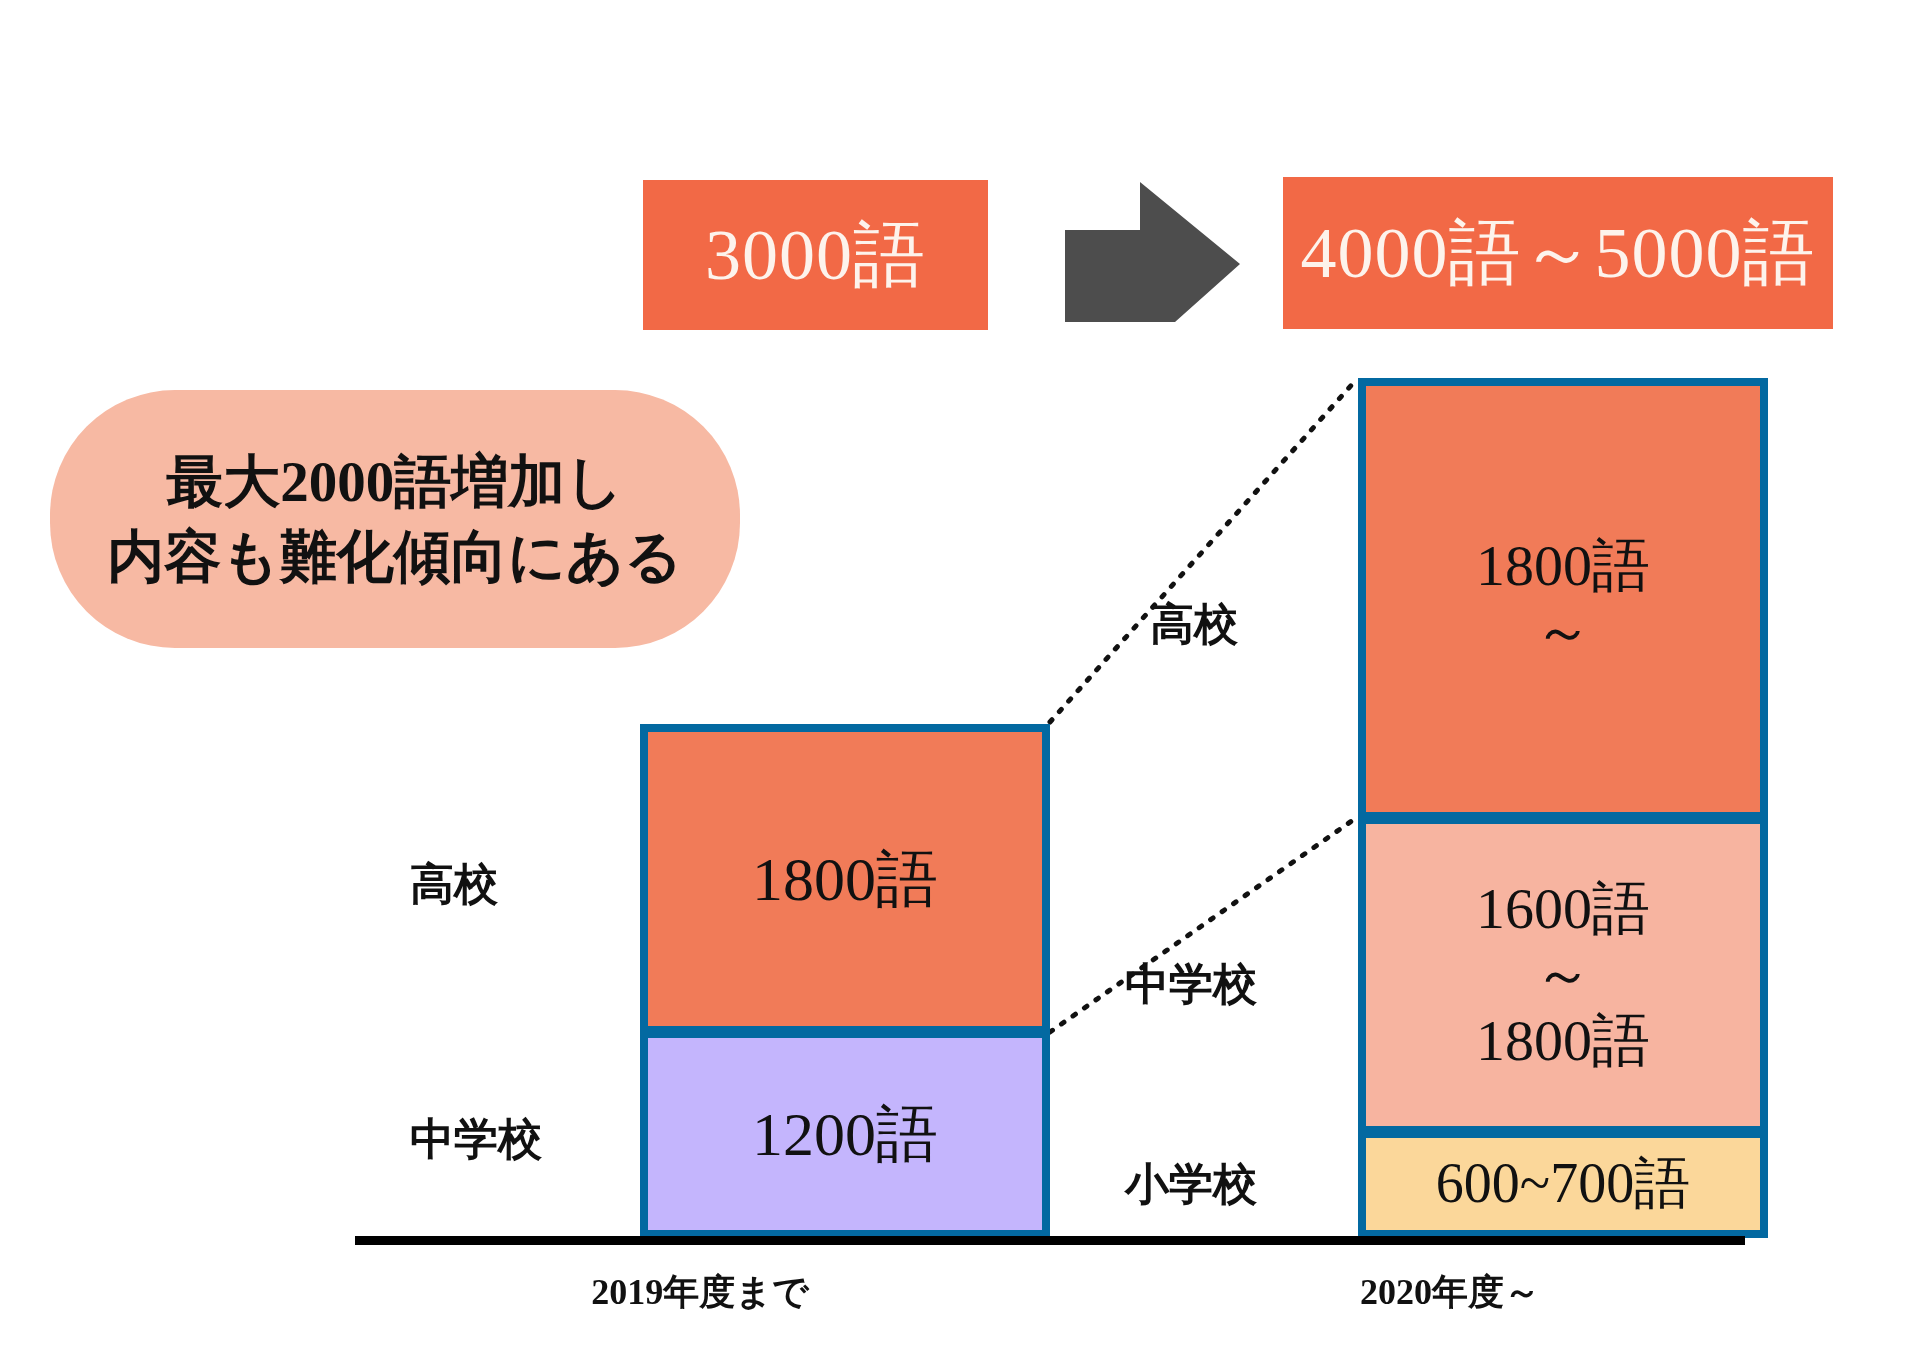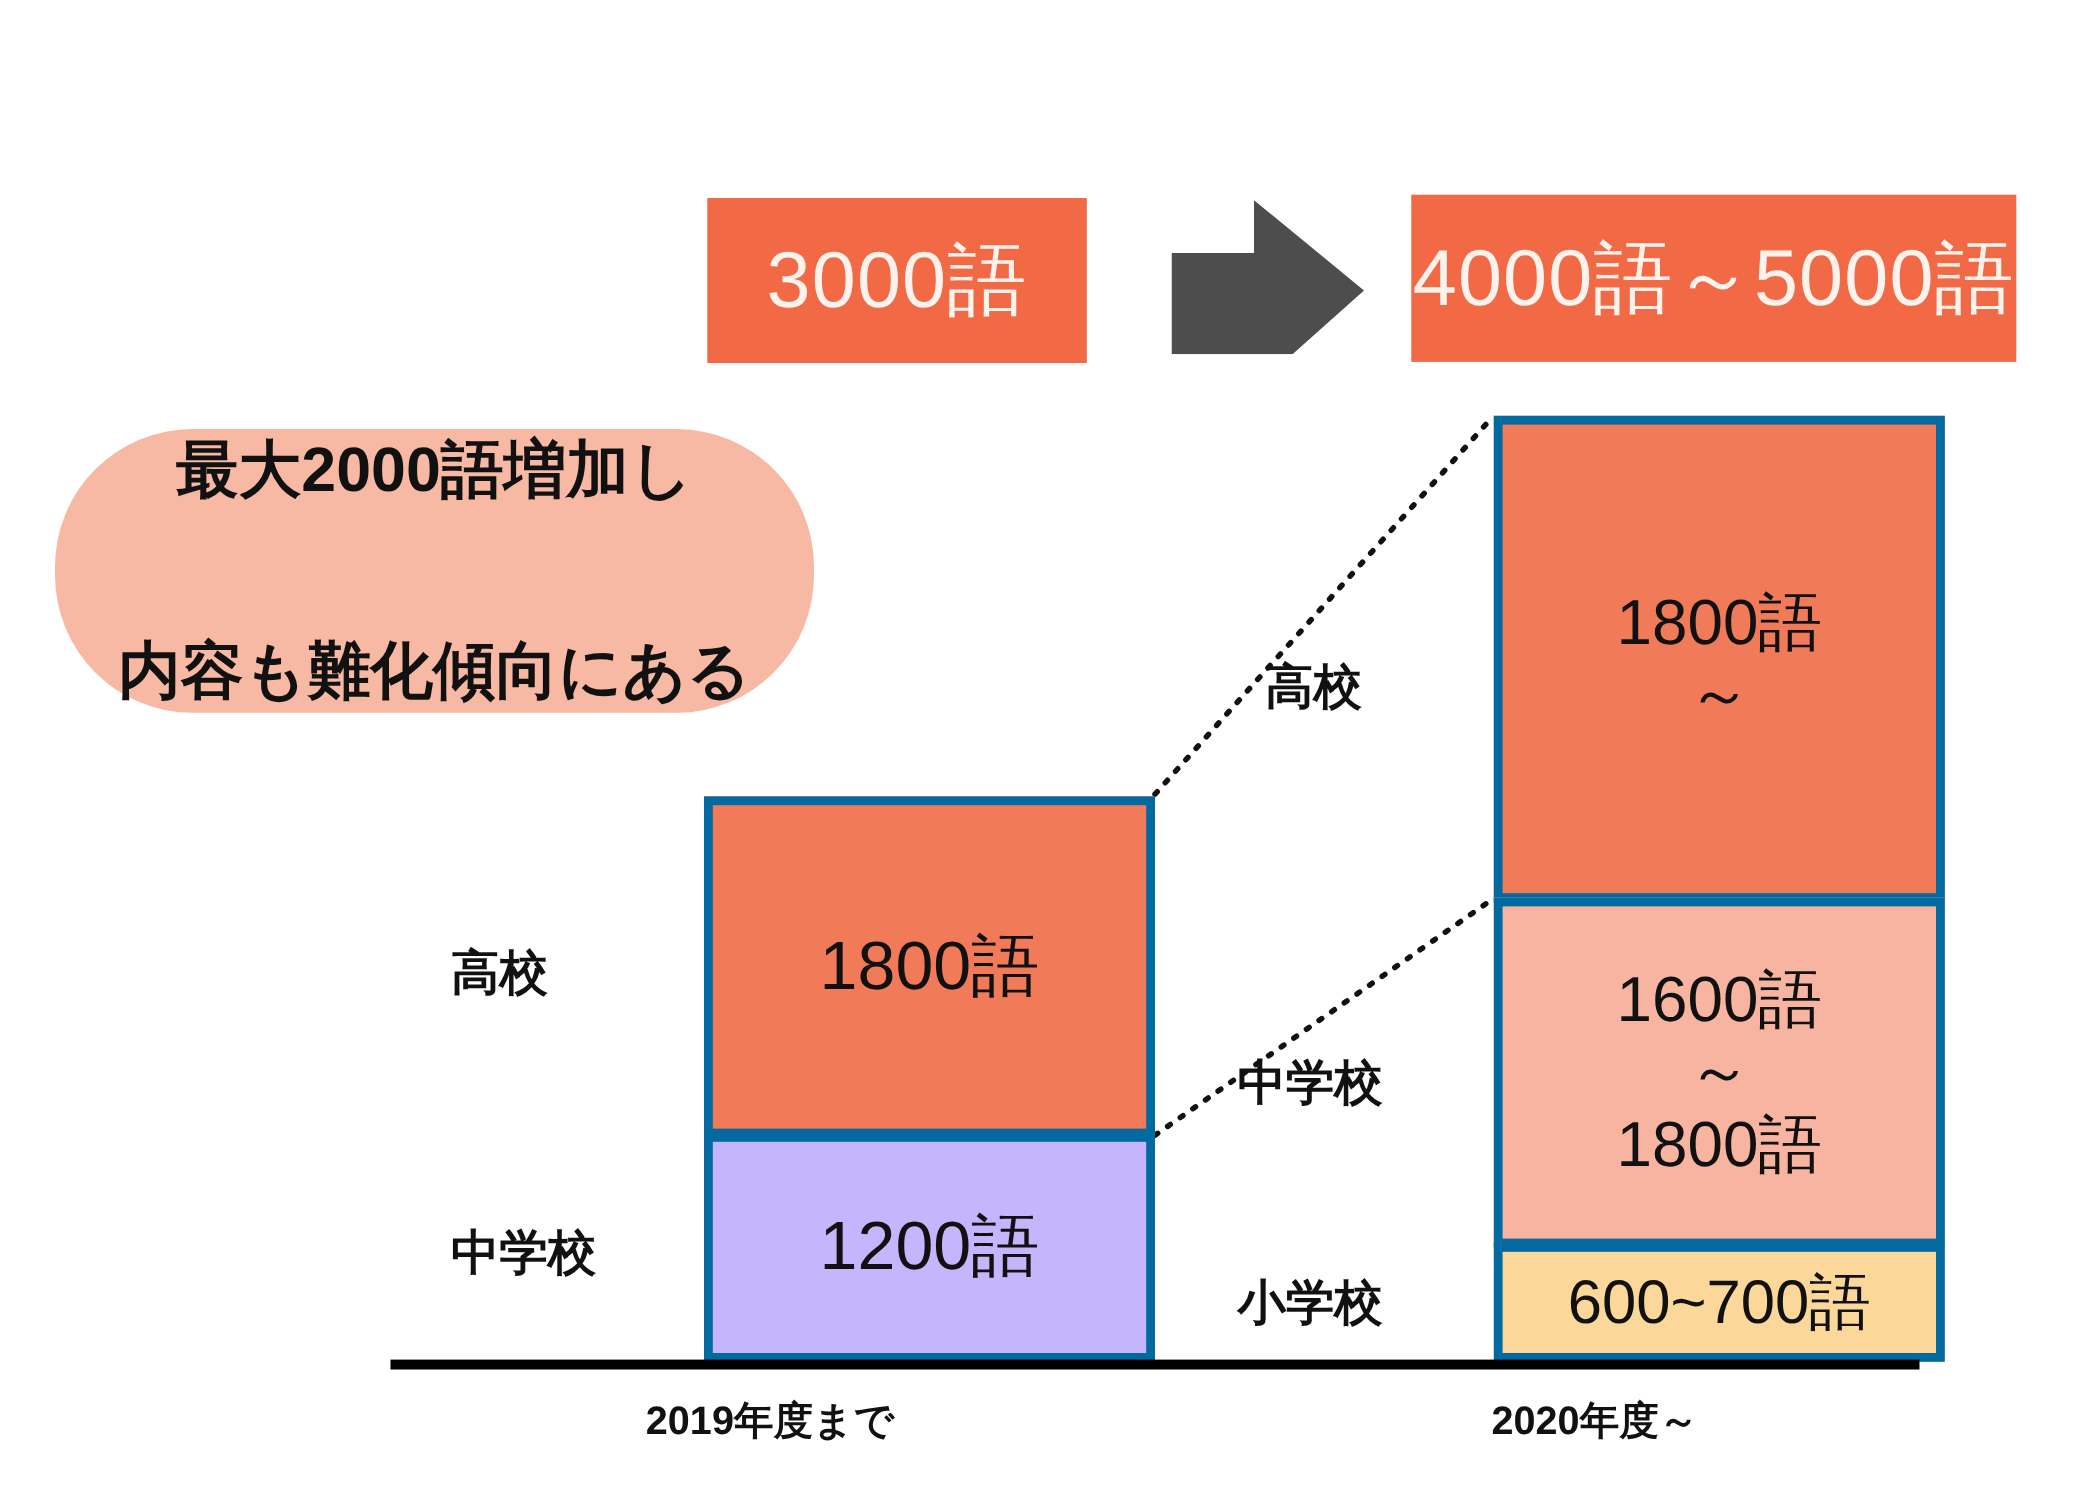--- a/index.html
+++ b/index.html
@@ -2,21 +2,21 @@
 <html><head>
 <meta charset="utf-8">
 <style>
   html,body{margin:0;padding:0;}
   body{
     width:1909px;height:1350px;
     background:#ffffff;
     font-family:"Liberation Sans","DejaVu Sans",sans-serif;
     overflow:hidden;
   }
-  #stage{position:relative;width:1909px;height:946px;}
+  #stage{position:relative;width:1909px;height:946px;font-family:Liberation Serif, serif;}
 
   
   .banner{
     position:absolute;
     background:#F26946;
     color:#FDF3EC;
     display:flex;align-items:center;justify-content:center;
     font-weight:400;
     letter-spacing:1px;
     white-space:nowrap;
@@ -25,21 +25,21 @@
   #banner-right{left:1283px;top:177px;width:550px;height:152px;font-size:72px;}
 
   
   #arrow{position:absolute;left:1065px;top:182px;width:175px;height:140px;}
 
   
   #callout{
     position:absolute;left:50px;top:390px;width:690px;height:258px;
     background:#F7B9A3;
     border-radius:125px;
-    display:flex;flex-direction:column;align-items:center;justify-content:space-between;
+    display:flex;flex-direction:column;align-items:center;justify-content:center;
     color:#111111;
     font-size:57px;
     line-height:1.32;
     font-weight:700;
     text-align:center;
   }
   #callout .line{display:block;}
 
   
   #axis{

